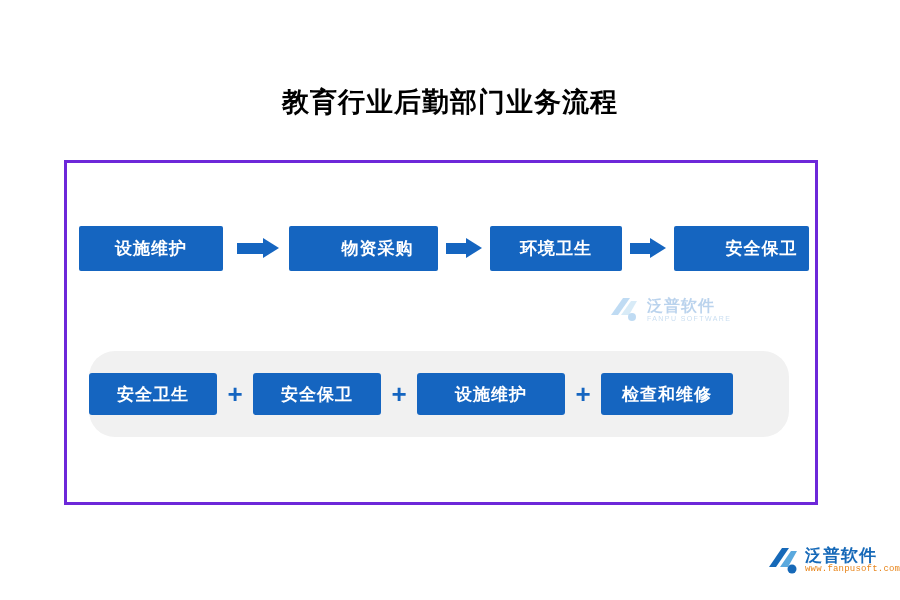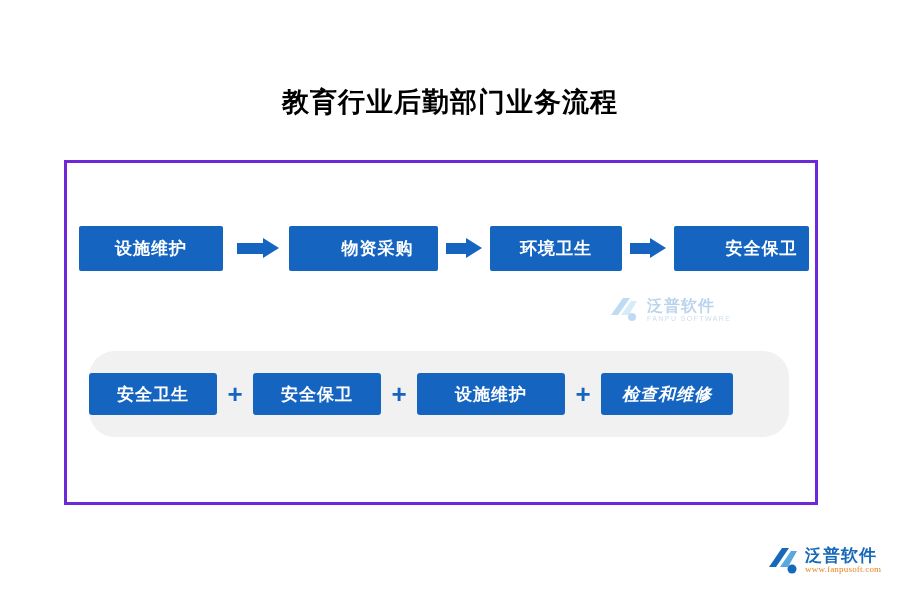--- a/index.html
+++ b/index.html
@@ -154,21 +154,21 @@
     display: flex;
     align-items: center;
     justify-content: center;
     border-radius: 3px;
     box-sizing: border-box;
     font-family: "Liberation Serif", "DejaVu Serif", serif;
   }
   .tag-box.t1 { width: 128px; }
   .tag-box.t2 { width: 128px; }
   .tag-box.t3 { width: 148px; }
-  .tag-box.t4 { width: 132px; font-style: italic; }
+  .tag-box.t4 { width: 132px; }
   .plus {
     width: 36px;
     text-align: center;
     color: #1565c0;
     font-size: 26px;
     font-weight: bold;
     font-family: "Liberation Sans", sans-serif;
     flex: 0 0 auto;
   }
 
@@ -196,21 +196,21 @@
     font-size: 17px;
     font-weight: bold;
     color: #1669b8;
     letter-spacing: 1px;
     font-family: "Liberation Sans", sans-serif;
   }
   #brand-logo .logo-en {
     font-size: 9px;
     color: #e8851a;
     letter-spacing: 0.2px;
-    font-family: Liberation Serif, serif;
+    font-family: Liberation Mono, monospace;
   }
 </style>
 </head>
 <body>
 
 <div id="page-title">教育行业后勤部门业务流程</div>
 
 <div id="diagram-frame">
 
   <div id="top-flow">

